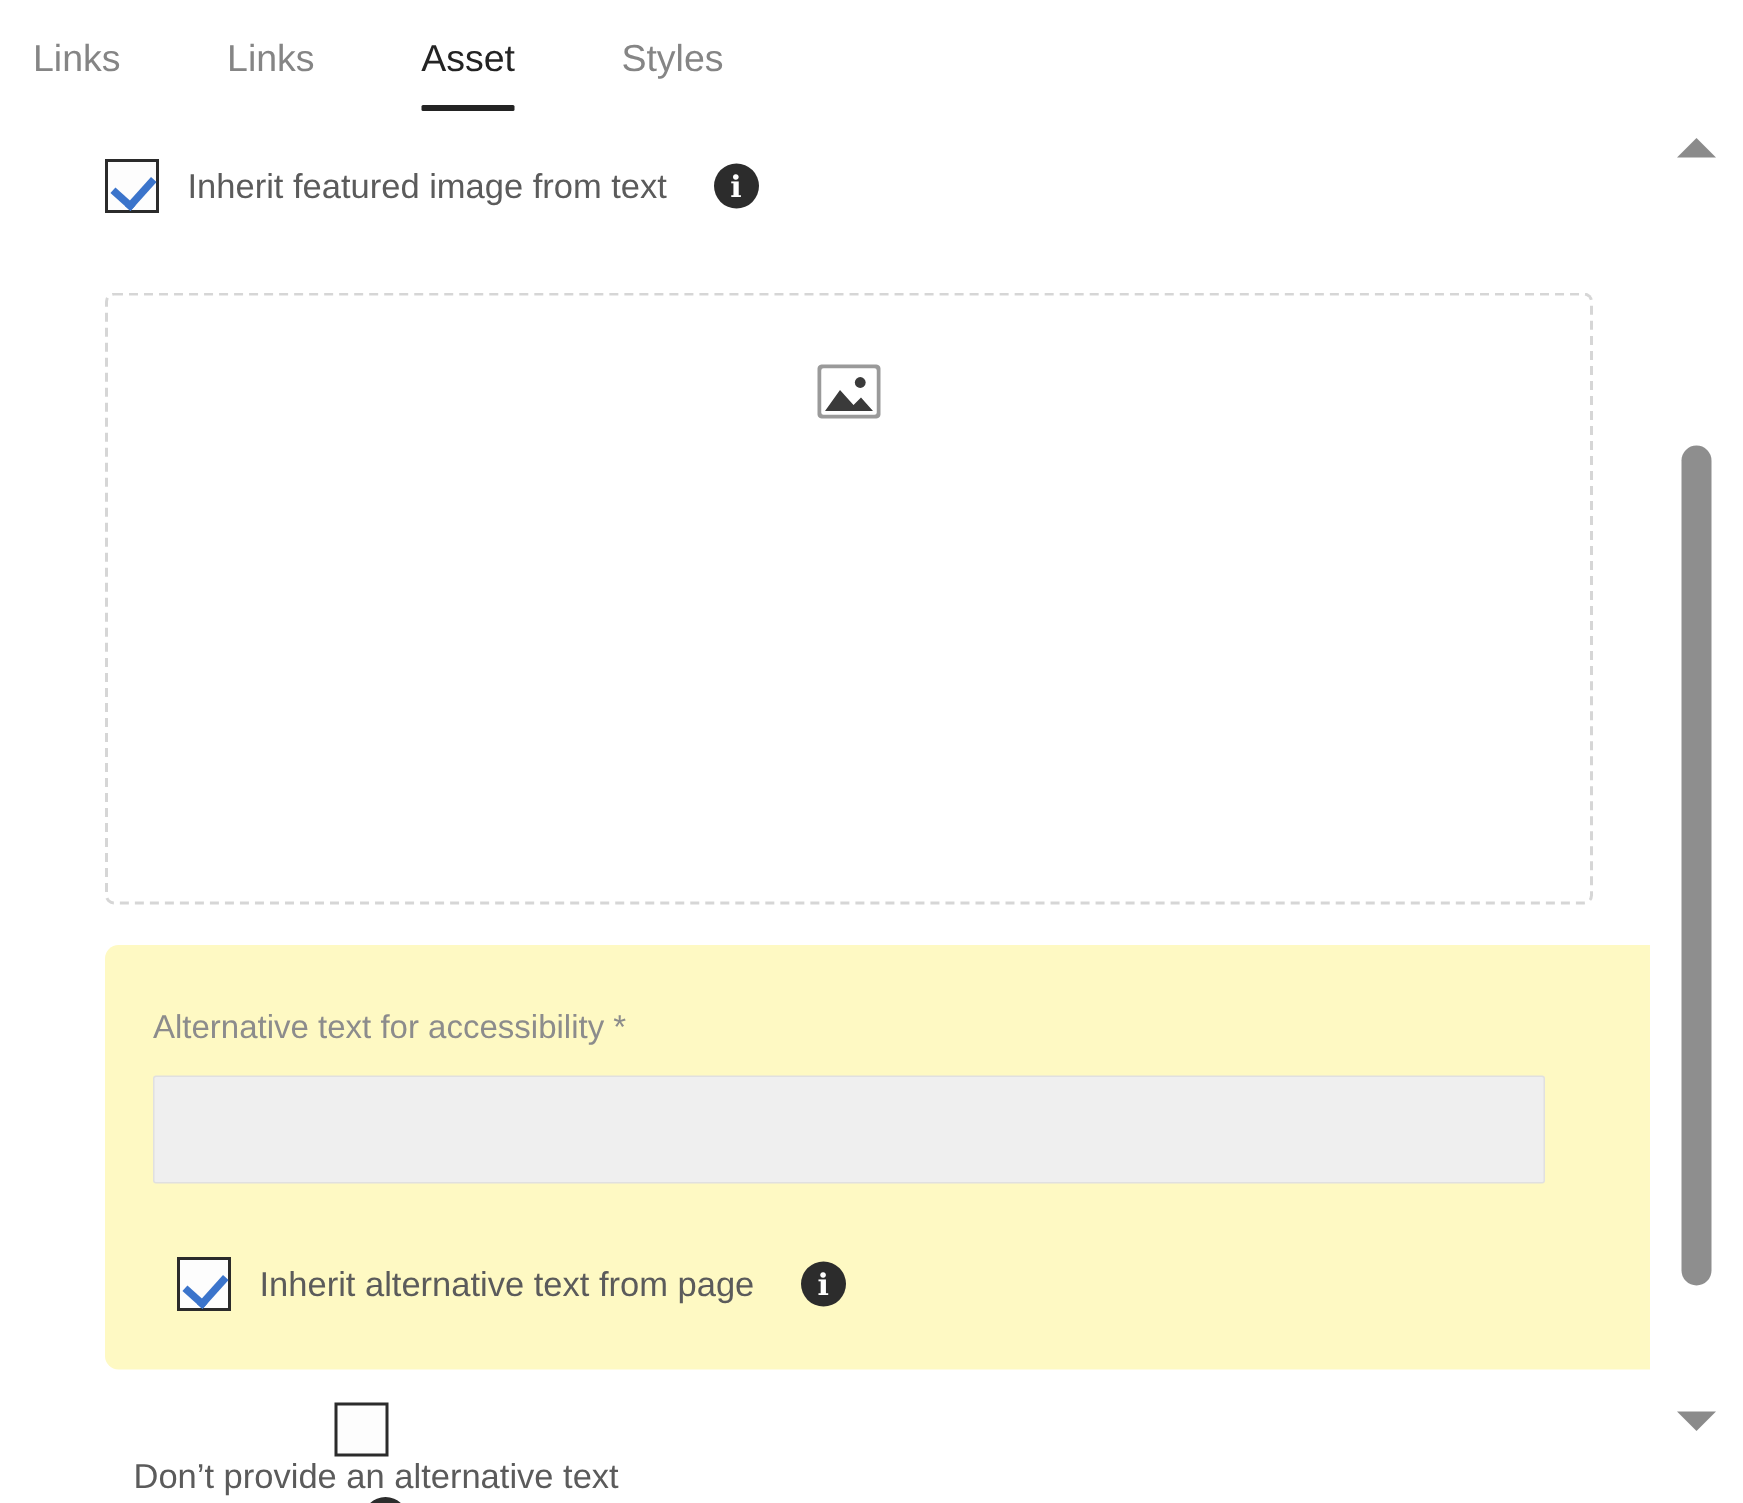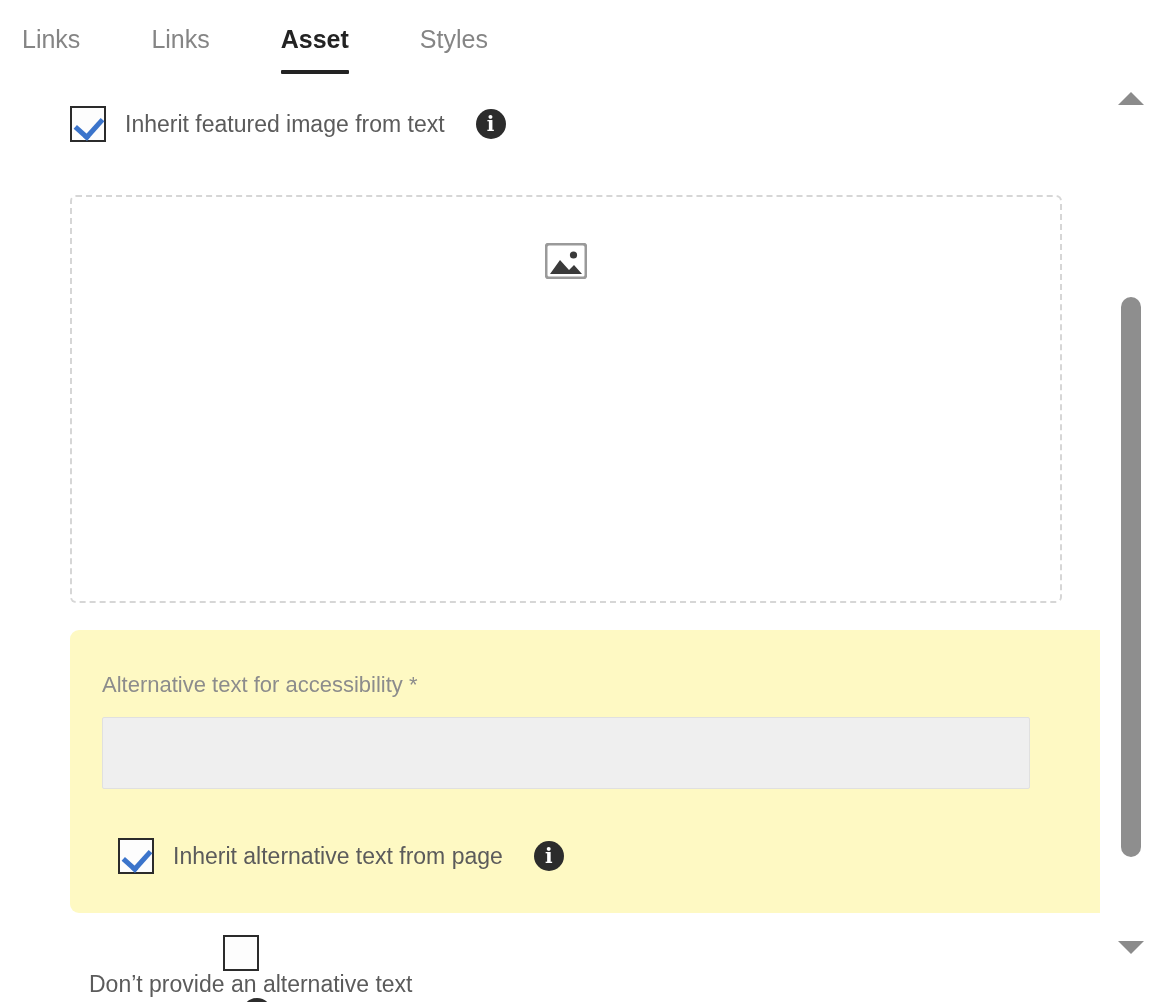--- a/index.html
+++ b/index.html
@@ -36,21 +36,21 @@
     position: relative;
     font-size: 25px;
     color: #858585;
     line-height: 1;
     padding-bottom: 6px;
     cursor: pointer;
     white-space: nowrap;
   }
   .tab.active {
     color: #232323;
-    font-weight: 700;
+    font-weight: 400;
   }
   .tab.active::after {
     content: "";
     position: absolute;
     left: 0;
     right: 0;
     bottom: -16px;
     height: 4px;
     background: #232323;
     border-radius: 1px;

